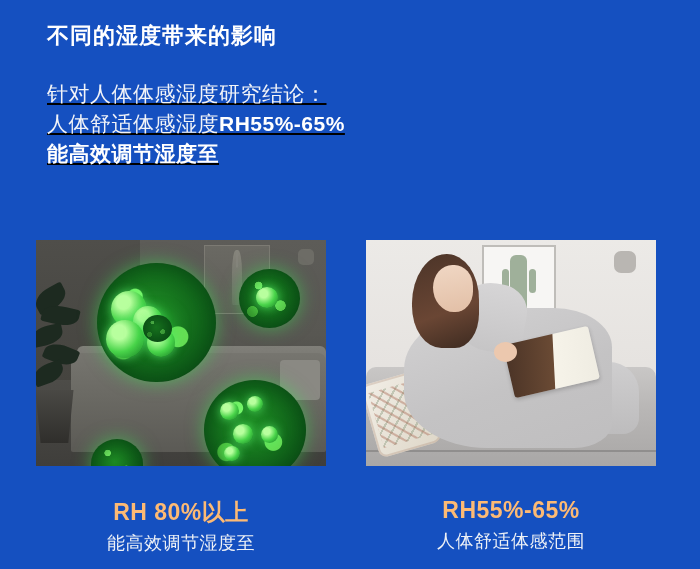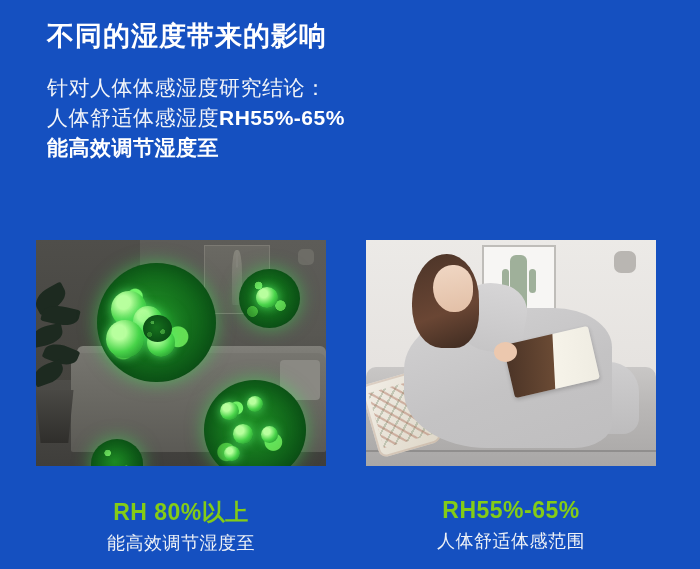--- a/index.html
+++ b/index.html
@@ -19,35 +19,36 @@
     height: 569px;
     background: #1550c0;
     overflow: hidden;
   }
 
   
   .headline {
     position: absolute;
     left: 47px;
     top: 18px;
-    font-size: 27px;
+    font-size: 22px;
     font-weight: bold;
     color: #ffffff;
     letter-spacing: 1px;
     line-height: 36px;
     white-space: nowrap;
   }
 
   
   .body-block {
     position: absolute;
     left: 47px;
-    top: 73px;
+    top: 79px;
     line-height: 30px;
     white-space: nowrap;
+    text-decoration: underline;
   }
   .body-line {
     font-size: 21px;
     color: #f2f4f8;
     letter-spacing: 0.5px;
     height: 30px;
   }
   .body-line.bold,
   .body-line .bold {
     font-weight: bold;
@@ -235,21 +236,21 @@
   .caption {
     position: absolute;
     text-align: center;
     white-space: nowrap;
   }
   .caption-left  { left: 36px;  width: 290px; top: 497px; }
   .caption-right { left: 366px; width: 290px; top: 495px; }
   .cap-main {
     font-size: 23px;
     font-weight: bold;
-    color: #84cc16;
+    color: #fdba74;
     letter-spacing: 0.5px;
     line-height: 30px;
   }
   .cap-sub {
     font-size: 18px;
     color: #eef1f6;
     letter-spacing: 0.5px;
     line-height: 28px;
     margin-top: 2px;
   }

